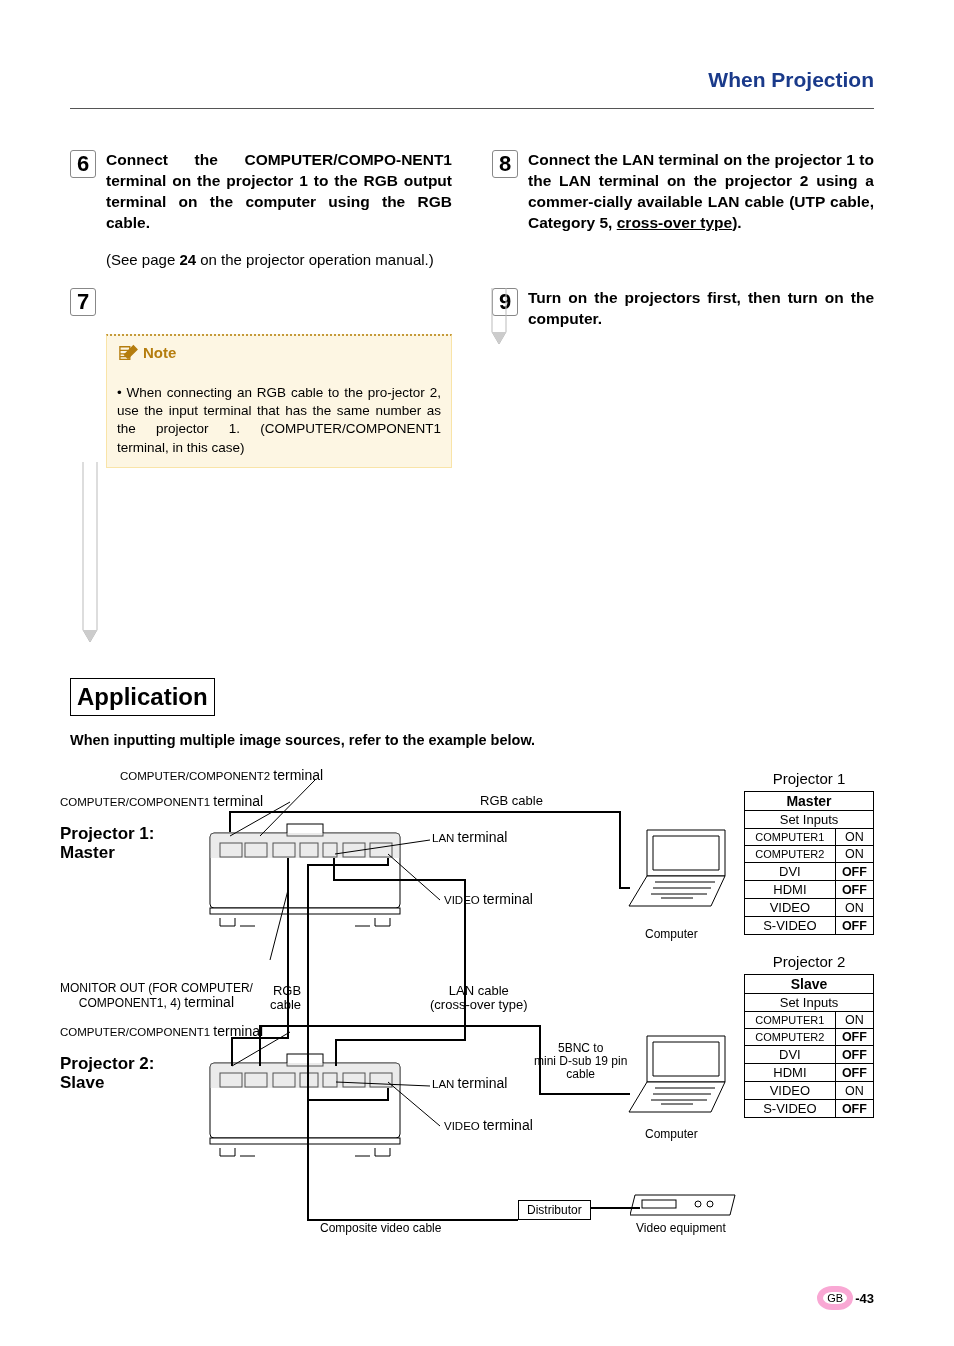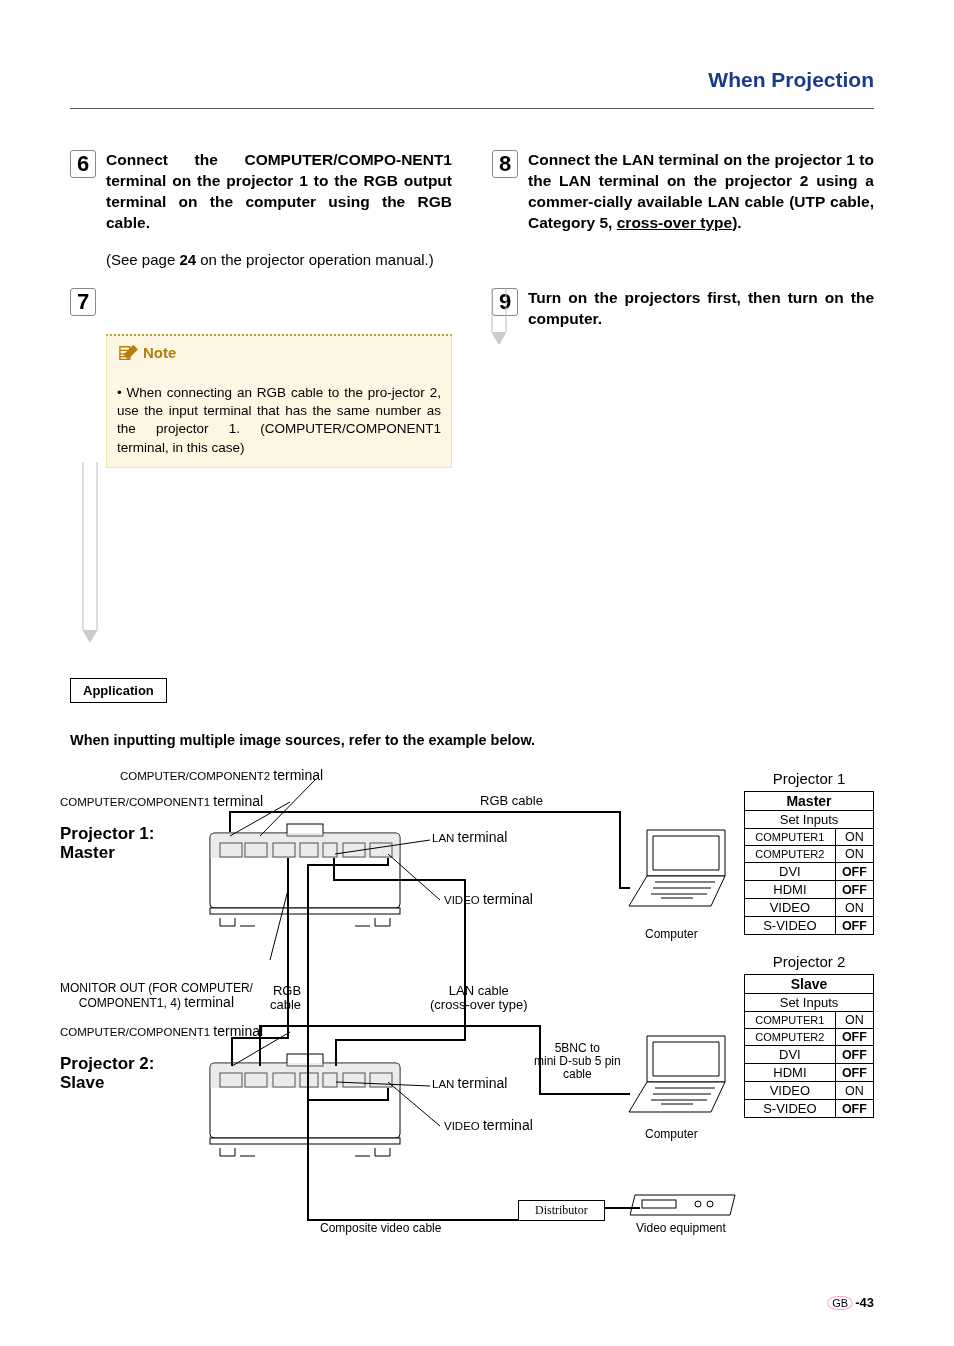--- a/index.html
+++ b/index.html
@@ -88,22 +88,22 @@
   .arrow-col-r {
     position: absolute;
     left: 489px;
     top: 288px;
   }
   .application-box {
     position: absolute;
     top: 678px;
     left: 70px;
     border: 1.5px solid #000;
-    padding: 4px 12px;
-    font-size: 13px;
+    padding: 4px 6px;
+    font-size: 24px;
     font-weight: bold;
   }
   .application-caption {
     position: absolute;
     top: 732px;
     left: 70px;
     font-size: 14.5px;
     font-weight: bold;
   }
   .diagram {
@@ -152,35 +152,34 @@
     text-align: center;
   }
   .setting-table .sub {
     font-size: 13px;
   }
   .setting-table .bold { font-weight: bold; }
   .distributor-box {
     position: absolute;
     border: 1px solid #000;
     font-size: 12px;
-    padding: 2px 16px;
+    padding: 2px 8px;
     background: #fff;
-    font-family: Liberation Serif, serif;
   }
   .page-foot {
     position: absolute;
     bottom: 36px;
     right: 80px;
     font-size: 13px;
     display: flex;
     align-items: center;
     gap: 2px;
   }
   .gb-badge {
-    border: 1px solid #f9a8d4;
+    border: 6px solid #f9a8d4;
     border-radius: 50%/60%;
     padding: 0 4px;
     font-size: 11px;
   }
   .underline-text { text-decoration: underline; }
   .small-label { font-size: 12px; text-align: center; white-space: nowrap; }
 </style>
 </head>
 <body>
 
@@ -364,21 +363,21 @@
   <div class="diagram-label" style="left:384px; top:122px;">
     <span style="font-size:11.5px;">VIDEO </span><span style="font-size:14px;">terminal</span>
   </div>
   <div class="diagram-label small-label" style="left:585px; top:158px;">Computer</div>
   <div class="diagram-label" style="left:370px; top:214px;">
     <span>LAN cable</span><br>
     <span>(cross-over type)</span>
   </div>
   <div class="diagram-label" style="left:474px; top:272px; font-size:12px;">
     <span>5BNC to</span><br>
-    <span>mini D-sub 5 pin</span><br>
+    <span>mini D-sub 19 pin</span><br>
     <span>cable</span>
   </div>
   <div class="diagram-label" style="left:372px; top:306px;">
     <span style="font-size:11.5px;">LAN </span><span style="font-size:14px;">terminal</span>
   </div>
   <div class="diagram-label" style="left:384px; top:348px;">
     <span style="font-size:11.5px;">VIDEO </span><span style="font-size:14px;">terminal</span>
   </div>
   <div class="diagram-label small-label" style="left:585px; top:358px;">Computer</div>
   <div class="diagram-label small-label" style="left:260px; top:452px;">Composite video cable</div>

